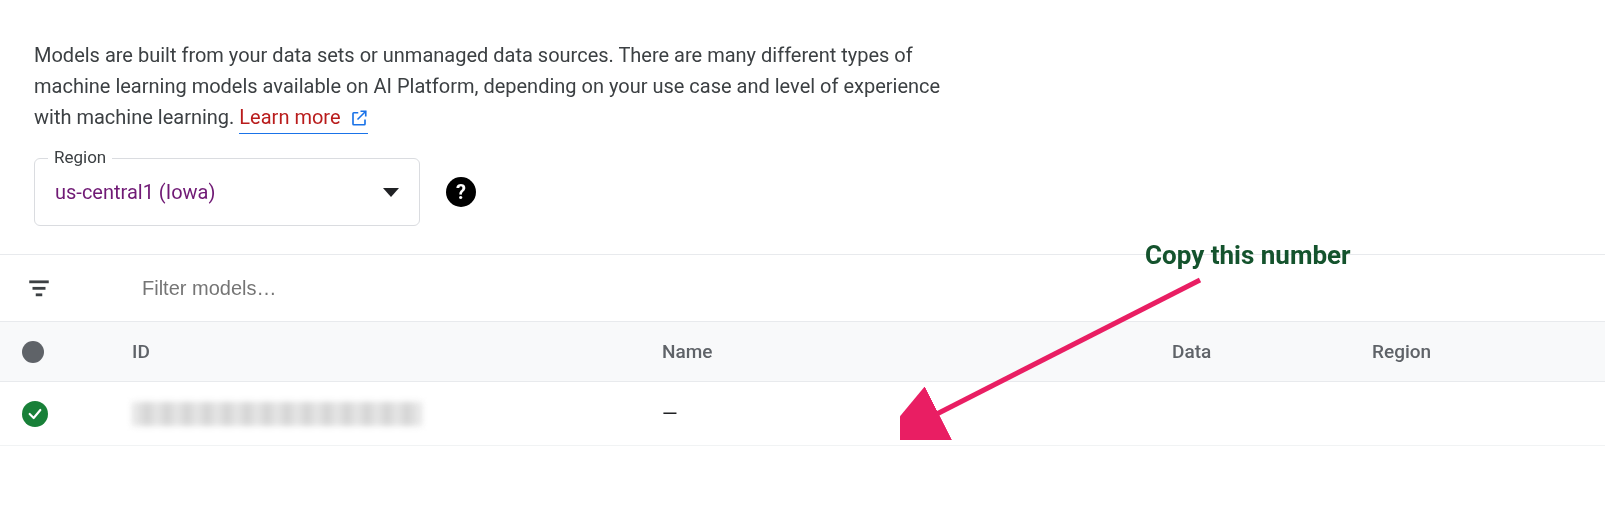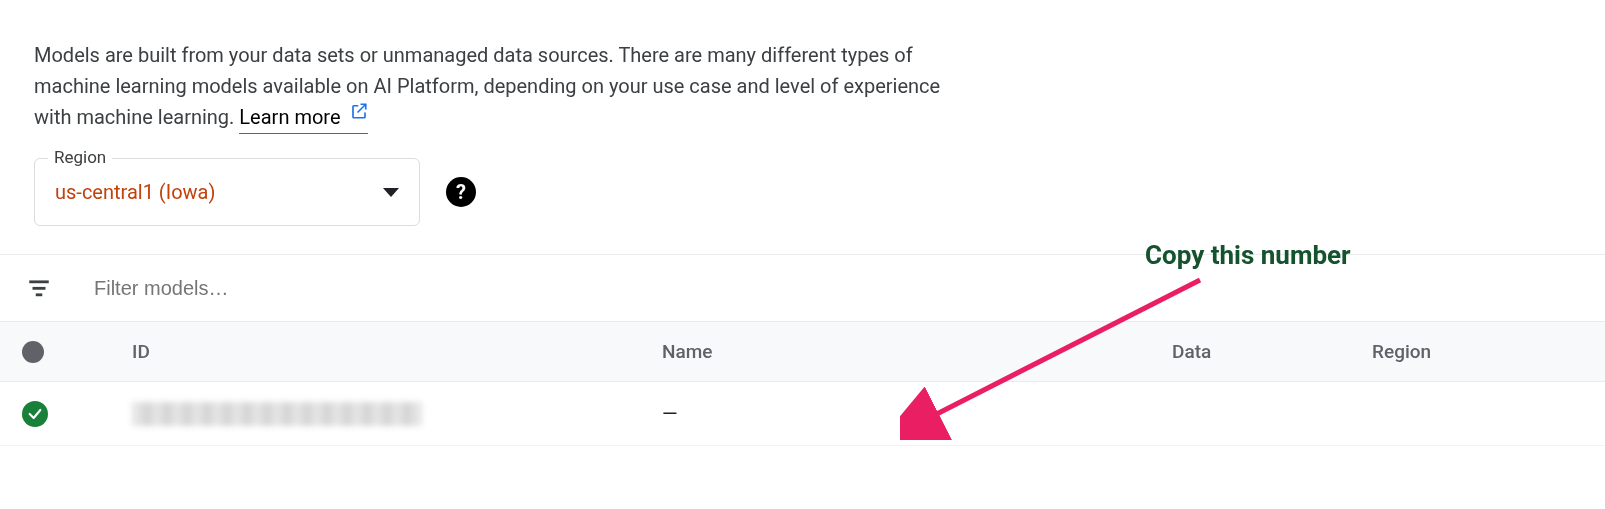--- a/index.html
+++ b/index.html
@@ -12,25 +12,25 @@
     width: 1605px;
   }
   .intro {
     padding: 40px 34px 24px 34px;
     max-width: 1000px;
     font-size: 20px;
     line-height: 1.55;
     color: #3c4043;
   }
   .learn-link {
-    color: #000000;
+    color: #b91c1c;
     text-decoration: none;
     border-bottom: 1px solid #1a73e8;
     display: inline-flex;
-    align-items: flex-start;
+    align-items: center;
     gap: 9px;
   }
   .external-icon {
     width: 18px;
     height: 18px;
   }
   .region-row {
     display: flex;
     align-items: center;
     gap: 26px;
@@ -52,21 +52,21 @@
   }
   .select {
     border: 1px solid #dadce0;
     border-radius: 6px;
     height: 68px;
     display: flex;
     align-items: center;
     justify-content: space-between;
     padding: 0 20px;
     font-size: 20px;
-    color: #c2410c;
+    color: #701a75;
     cursor: pointer;
   }
   .caret-down {
     width: 0; height: 0;
     border-left: 8px solid transparent;
     border-right: 8px solid transparent;
     border-top: 9px solid #202124;
   }
   .help-icon {
     width: 30px; height: 30px;
@@ -91,20 +91,21 @@
     border-bottom: 1px solid #e8eaed;
   }
   .filter-icon svg { display: block; }
   .filter-input {
     border: none;
     outline: none;
     font-size: 20px;
     color: #5f6368;
     width: 500px;
     background: transparent;
+    margin-left: 48px;
   }
   .table-head {
     display: grid;
     grid-template-columns: 110px 530px 510px 200px 1fr;
     align-items: center;
     background: #f8f9fa;
     border-bottom: 1px solid #e8eaed;
     height: 60px;
     padding: 0 26px 0 22px;
   }

